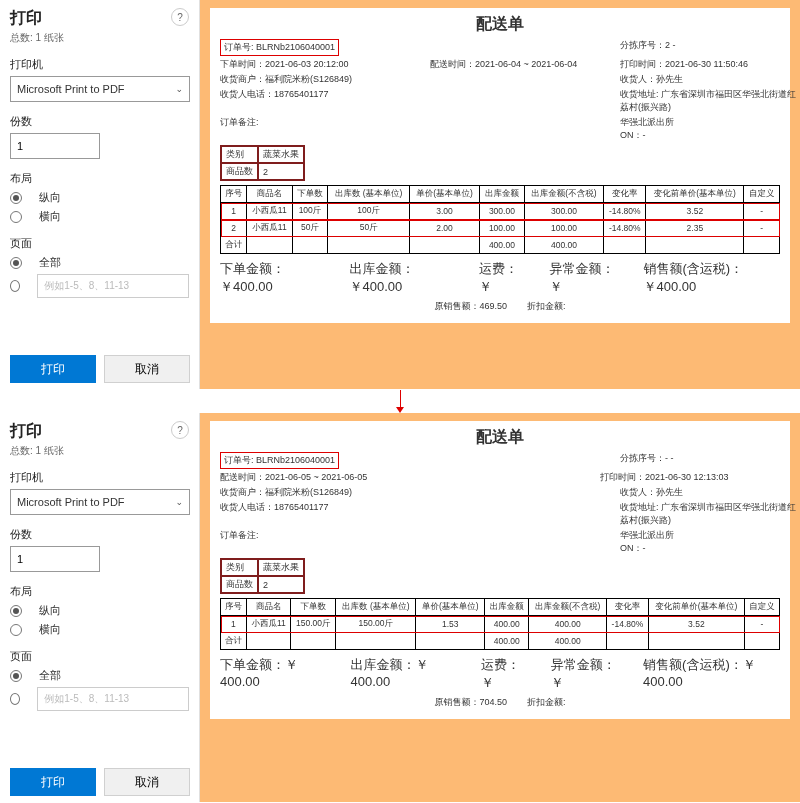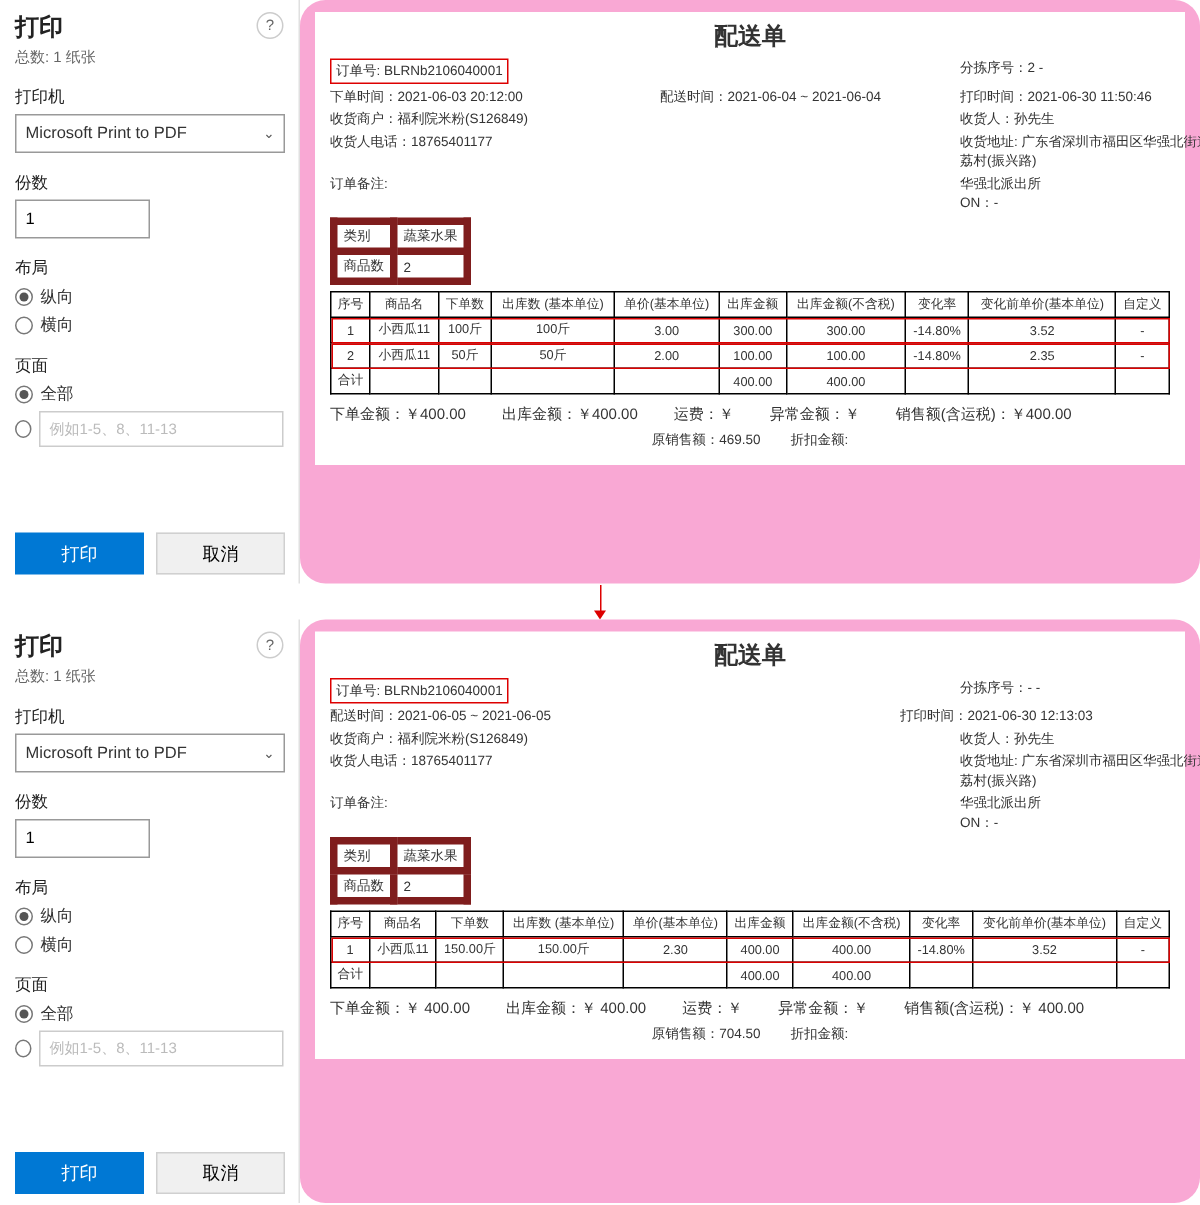--- a/index.html
+++ b/index.html
@@ -7,43 +7,43 @@
 .halfpage { display: flex; height: 390px; border-bottom: 1px solid #fff; position: relative; }
 .sidebar { width: 200px; background: #fff; padding: 8px 10px 0 10px; border-right: 1px solid #e0e0e0; position: relative; }
 .header { display: flex; justify-content: space-between; align-items: flex-start; }
 .title { font-size: 16px; font-weight: 700; color: #222; }
 .subtotal { font-size: 10px; color: #666; margin-top: 2px; }
 .help { width: 18px; height: 18px; border: 1px solid #ccc; border-radius: 50%; display: flex; align-items: center; justify-content: center; font-size: 10px; color: #666; cursor: pointer; }
 .section-label { font-size: 11px; color: #222; margin-top: 12px; margin-bottom: 4px; }
 .select { width: 180px; height: 26px; border: 1px solid #999; display: flex; align-items: center; justify-content: space-between; padding: 0 6px; font-size: 11px; cursor: pointer; background: #fff; }
 .chev { font-size: 9px; color: #555; }
 .input { width: 90px; height: 26px; border: 1px solid #999; padding: 0 6px; font-size: 11px; }
-.radio-row { display: flex; align-items: center; gap: 5px; font-size: 11px; color: #333; margin-bottom: 4px; cursor: pointer; }
+.radio-row { display: flex; align-items: center; gap: 17px; font-size: 11px; color: #333; margin-bottom: 4px; cursor: pointer; }
 .radio { width: 12px; height: 12px; border: 1.5px solid #777; border-radius: 50%; display: inline-flex; align-items: center; justify-content: center; }
 .radio.sel::after { content: ""; width: 6px; height: 6px; background: #555; border-radius: 50%; }
 .placeholder-input { width: 180px; height: 24px; border: 1px solid #ccc; padding: 0 6px; font-size: 10px; color: #bbb; display: flex; align-items: center; }
 .btn-row { display: flex; gap: 8px; margin-top: 8px; position: absolute; bottom: 6px; left: 10px; }
 .btn { width: 86px; height: 28px; display: flex; align-items: center; justify-content: center; font-size: 12px; cursor: pointer; }
 .btn.primary { background: #0078d4; color: #fff; }
 .btn.secondary { background: #f0f0f0; color: #000000; border: 1px solid #d0d0d0; text-align: center; }
-.preview { flex: 1; background: #f9a8d4; padding: 8px 10px; overflow: hidden; position: relative; border-radius: 17px; }
+.preview { flex: 1; background: #fdba74; padding: 8px 10px; overflow: hidden; position: relative; }
 .sheet { background: #fff; width: 100%; padding: 6px 10px 10px 10px; font-size: 9px; }
 .doc-title { text-align: center; font-size: 16px; font-weight: 700; margin-bottom: 4px; }
 .redbox { border: 1px solid #d00; display: inline-block; padding: 1px 3px; }
-.meta-row { display: flex; justify-content: space-between; margin-bottom: 2px; gap: 10px; }
+.meta-row { display: flex; justify-content: space-between; margin-bottom: 2px; }
 .meta-left { min-width: 210px; }
 .meta-mid { min-width: 190px; }
 .meta-right { min-width: 180px; text-align: left; }
 .mini-table { border-collapse: collapse; margin-top: 3px; }
-.mini-table td { border: 5px solid #7f1d1d; padding: 1px 4px; font-size: 9px; }
+.mini-table td { border: 2px solid #7f1d1d; padding: 1px 4px; font-size: 9px; }
 .data-table { border-collapse: collapse; width: 100%; margin-top: 4px; }
 .data-table th, .data-table td { border: 1px solid #000; padding: 2px 3px; font-size: 8.5px; text-align: center; }
 .data-table th { font-weight: 400; }
 .row-highlight { outline: 1.5px solid #d00; outline-offset: -1.5px; }
-.footer-row { display: flex; gap: 24px; margin-top: 6px; font-size: 10px; }
+.footer-row { display: flex; gap: 24px; margin-top: 6px; font-size: 13px; }
 .footer-row2 { display: flex; gap: 20px; margin-top: 4px; font-size: 9px; justify-content: center; }
 .arrow-wrap { display: flex; justify-content: center; align-items: center; height: 23px; }
 .arrow-line { width: 1px; height: 18px; background: #d00; margin: 0 auto; }
 .arrow-head::after { content: ""; display: block; width: 0; height: 0; border-left: 4px solid transparent; border-right: 4px solid transparent; border-top: 6px solid #d00; margin: -1px auto 0; }
 </style>
 </head>
 <body>
 
 <div class="halfpage">
   <div class="sidebar">
@@ -294,21 +294,21 @@
               <th>变化前单价(基本单位)</th>
               <th>自定义</th>
             </tr>
           </thead>
         <tbody id="body2">
             <tr class="row-highlight">
               <td>1</td>
               <td>小西瓜11</td>
               <td>150.00斤</td>
               <td>150.00斤</td>
-              <td>2.30</td>
+              <td>1.53</td>
               <td>400.00</td>
               <td>400.00</td>
               <td>-14.80%</td>
               <td>3.52</td>
               <td>-</td>
             </tr>
             <tr>
               <td>合计</td>
               <td></td>
               <td></td>

